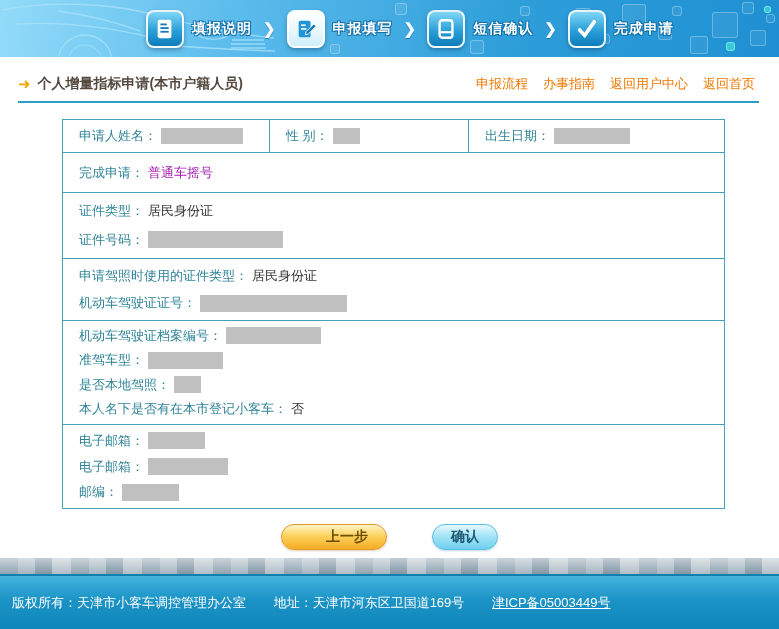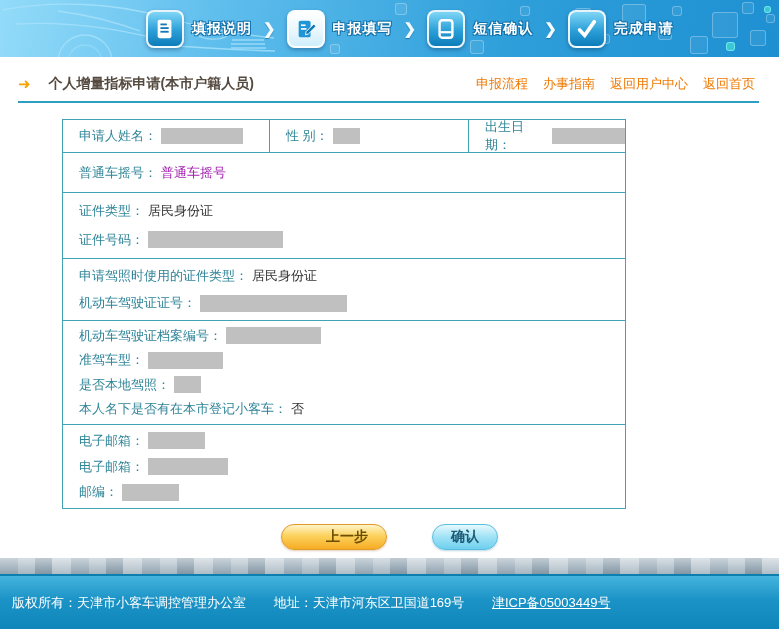--- a/index.html
+++ b/index.html
@@ -40,28 +40,28 @@
     color: #f2fbff; font-size: 15px; font-weight: bold;
     text-shadow: 0 1px 1px rgba(0,60,100,.45);
   }
 
   
   .pagehead {
     display: flex; align-items: center;
     padding: 13px 24px 0 18px; height: 40px;
   }
   .bullet { color: #f5a500; font-size: 15px; margin-right: 7px; }
-  .page-title { font-size: 14px; font-weight: bold; color: #554a40; margin-left: 11px; }
+  .page-title { font-size: 14px; font-weight: bold; color: #554a40; }
   .headnav { margin-left: auto; display: flex; gap: 15px; }
   .headnav a { color: #f07800; font-size: 13px; text-decoration: none; cursor: pointer; }
   .head-rule { border: 0; border-top: 2px solid #2d9fc4; margin: 4px 20px 0 18px; }
 
   
   .form-table {
-    margin: 16px 0 0 62px; width: 564px;
+    margin: 16px 0 0 62px; width: 663px;
     border: 1px solid #43a3b6; font-size: 13px;
   }
   .frow { border-top: 1px solid #43a3b6; }
   .frow:first-child { border-top: 0; }
   .lbl { color: #2e8497; }
   .val { color: #333333; margin-left: 4px; }
   .val.red { color: #a21caf; }
   .mask { display: inline-block; height: 16px; background: #c0c0c0; vertical-align: middle; margin-left: 4px; }
   .row-cols { display: flex; height: 32px; }
   .row-cols .cell { display: flex; align-items: center; padding-left: 16px; border-left: 1px solid #43a3b6; }
@@ -218,21 +218,21 @@
         <span class="mask" style="width:27px"></span>
       </div>
       <div class="cell c3">
         <span class="lbl">出生日期：</span>
         <span class="mask" style="width:76px"></span>
       </div>
     </div>
 
     <div class="frow pad-row h40">
       <div class="line">
-        <span class="lbl">普通车摇号：</span>
+        <span class="lbl">完成申请：</span>
         <span class="val red">普通车摇号</span>
       </div>
     </div>
 
     <div class="frow pad-row h66">
       <div class="line">
         <span class="lbl">证件类型：</span>
         <span class="val">居民身份证</span>
       </div>
       <div class="line">

